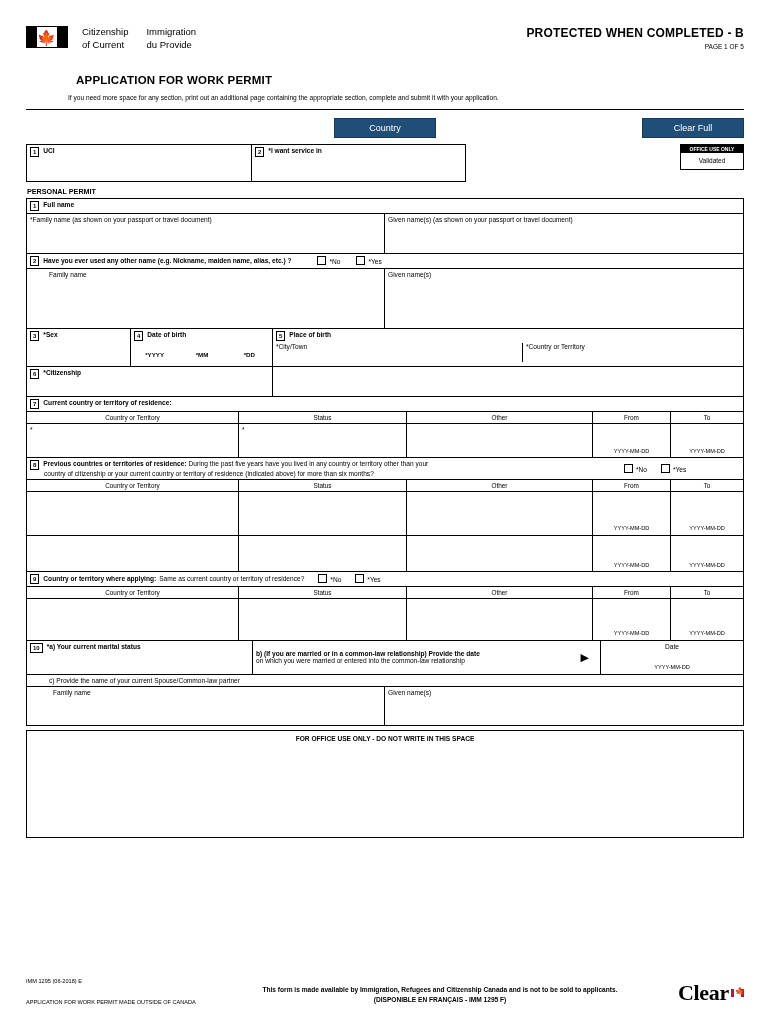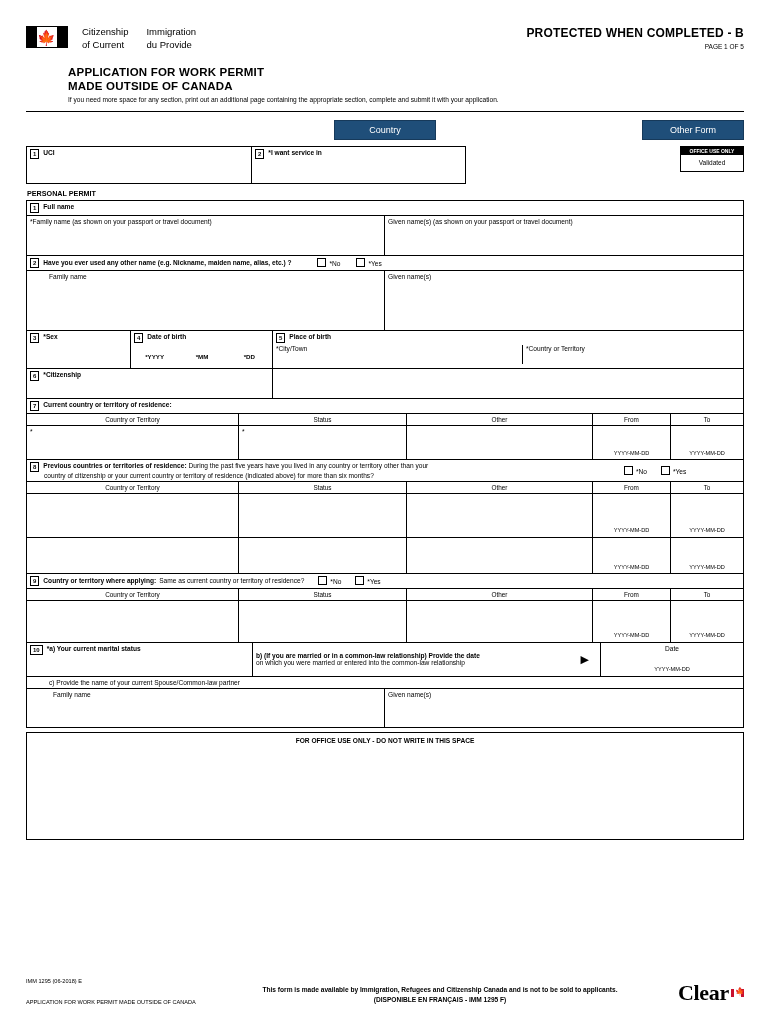--- a/index.html
+++ b/index.html
@@ -25,21 +25,21 @@
   .flag .leaf { color:#c8102e; font-size:15px; line-height:1; }
   .wordmark { display:flex; margin-left:14px; font-size:9.5px; line-height:1.35; }
   .wordmark .col { margin-right: 18px; }
   .wordmark .col div { white-space: nowrap; }
   .protect { margin-left:auto; text-align:right; }
   .protect .p1 { font-weight:bold; font-size:12px; letter-spacing:.2px;padding-left:40px; }
   .protect .p2 { font-size:6.5px; margin-top:3px; }
 
   
   .titleblock { padding: 14px 26px 0 68px; }
-  .titleblock h1 { font-size: 11.5px; margin:0; letter-spacing:.2px; font-weight:bold; }
+  .titleblock h1 { font-size: 11.5px; margin:8px; letter-spacing:.2px; font-weight:bold; }
   .titleblock h2 { font-size: 11.5px; margin:2px 0 0 0; letter-spacing:.2px; font-weight:bold; }
   .titleblock .note { font-size:6.6px; margin-top:4px; }
 
   .rule { border-top:1px solid #000; margin: 8px 26px 0 26px; }
 
   
   .btnrow { display:flex; padding: 8px 26px 0 26px; position:relative; height:28px; }
   .btn {
     background:#1f4e79; color:#fff; text-align:center;
     font-size:9px; padding:4px 0; border:1px solid #16395a;
@@ -115,28 +115,27 @@
       </div>
     </div>
     <div class="protect">
       <div class="p1">PROTECTED WHEN COMPLETED - B</div>
       <div class="p2">PAGE 1 OF 5</div>
     </div>
   </div>
 
   <div class="titleblock">
     <h1>APPLICATION FOR WORK PERMIT</h1>
-    <h2>MADE OUTSIDE OF CANADA</h2>
     <div class="note">If you need more space for any section, print out an additional page containing the appropriate section, complete and submit it with your application.</div>
   </div>
   <div class="rule"></div>
 
   <div class="btnrow">
     <div class="btn btn-validate">Country</div>
-    <div class="btn btn-clear">Other Form</div>
+    <div class="btn btn-clear">Clear Full</div>
   </div>
 
   <div class="body">
 
     <div style="position:relative; height:38px;">
       <div class="tbl" style="width:440px; height:38px; display:flex;">
         <div class="cell" style="width:226px;">
           <div class="pad"><span class="num">1</span><span class="lbl">UCI</span></div>
           <div style="height:22px;"></div>
         </div>

